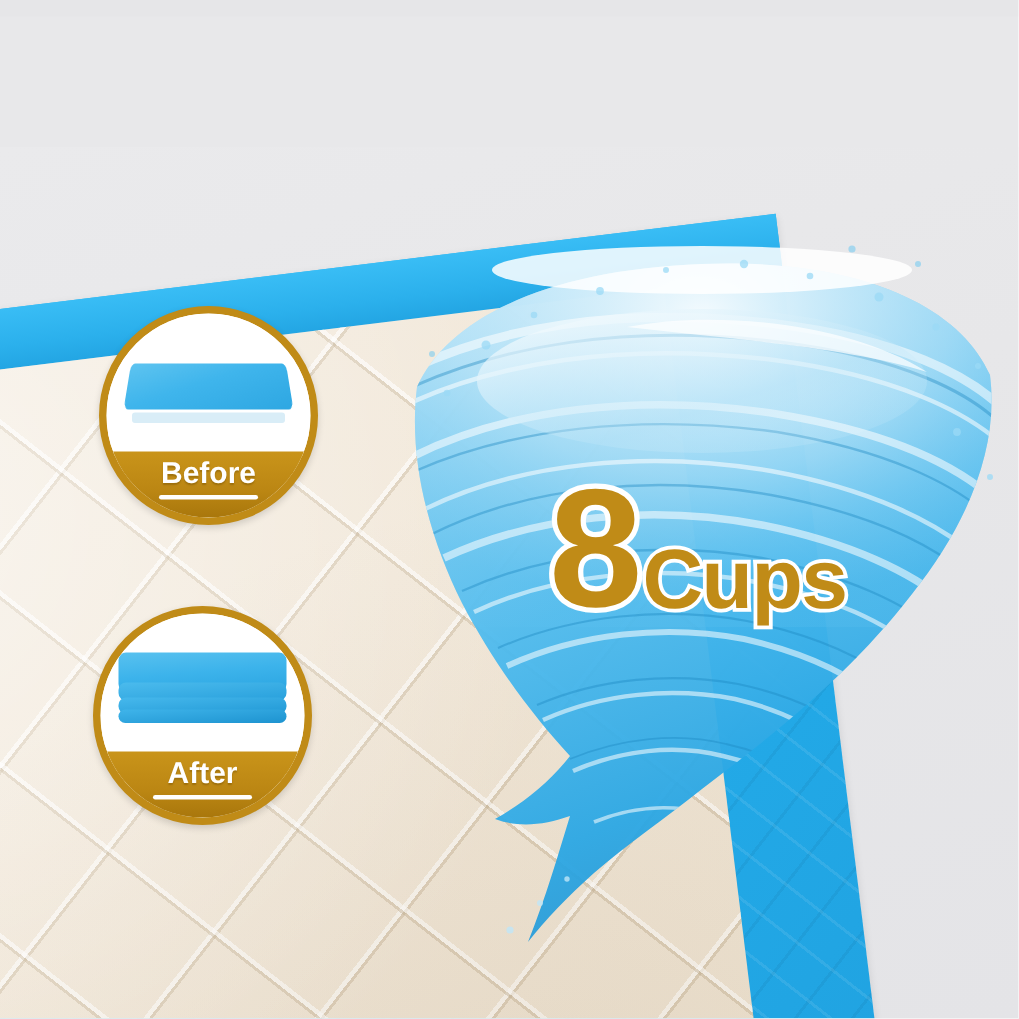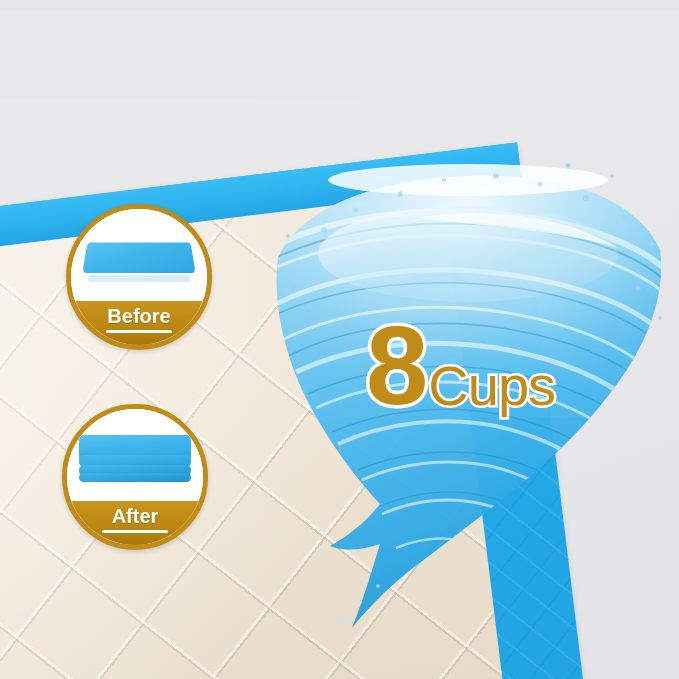--- a/index.html
+++ b/index.html
@@ -147,21 +147,21 @@
   .cups-number {
     font-size: 112px;
     font-weight: 700;
     color: #c08b17;
     -webkit-text-stroke: 7px #ffffff;
     paint-order: stroke fill;
     letter-spacing: -2px;
   }
   .cups-word {
     font-size: 56px;
-    font-weight: 400;
+    font-weight: 700;
     color: #c08b17;
     -webkit-text-stroke: 5px #ffffff;
     paint-order: stroke fill;
     margin-left: 2px;
     margin-bottom: 8px;
     letter-spacing: -1px;
   }
 
   
   .badge {

